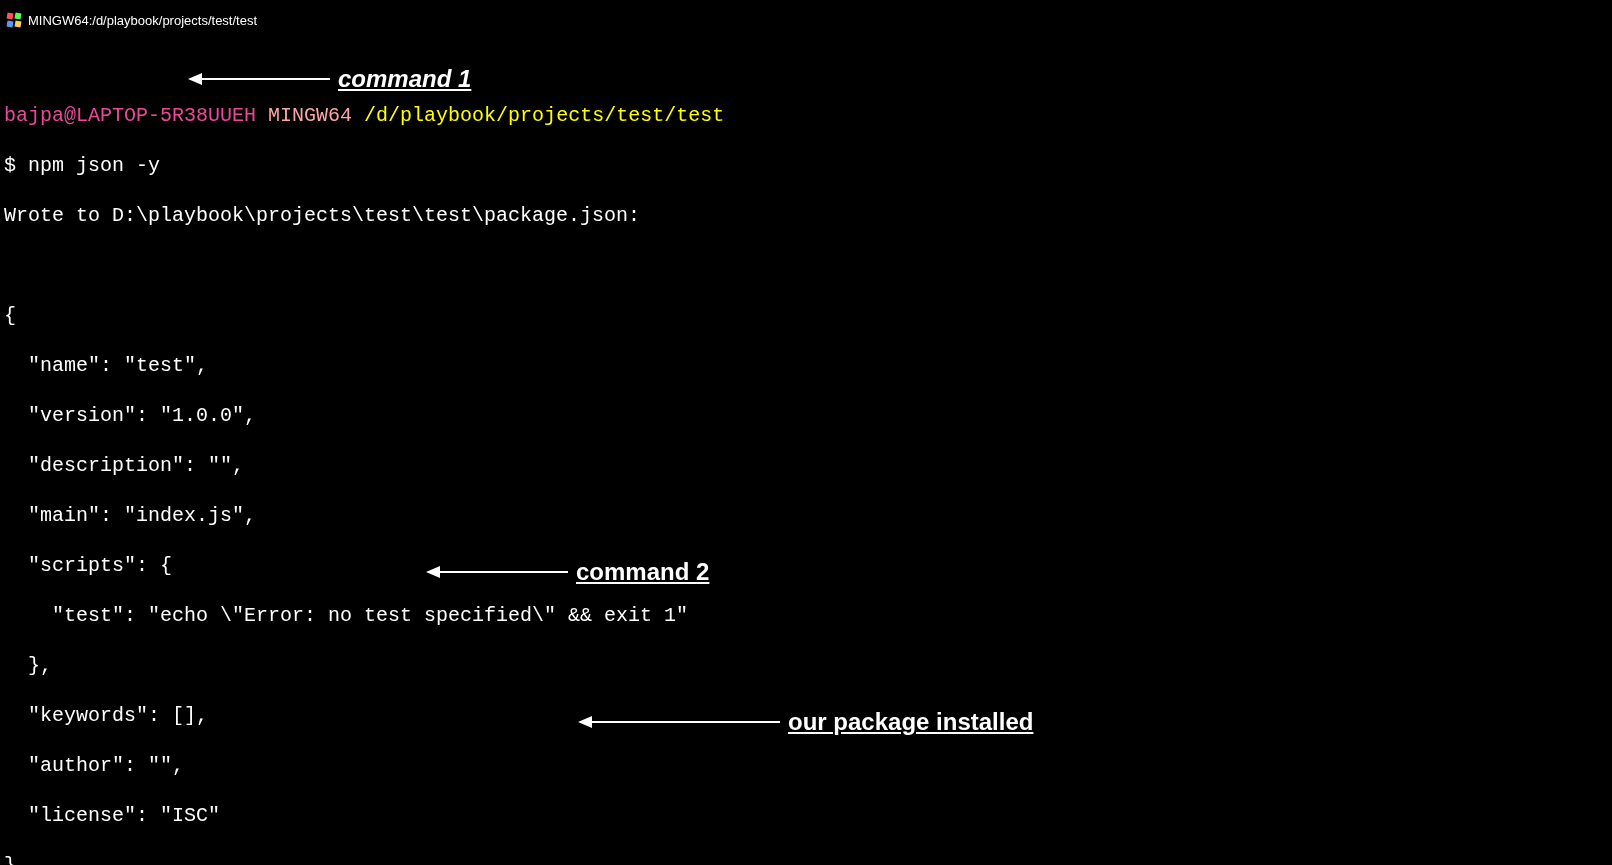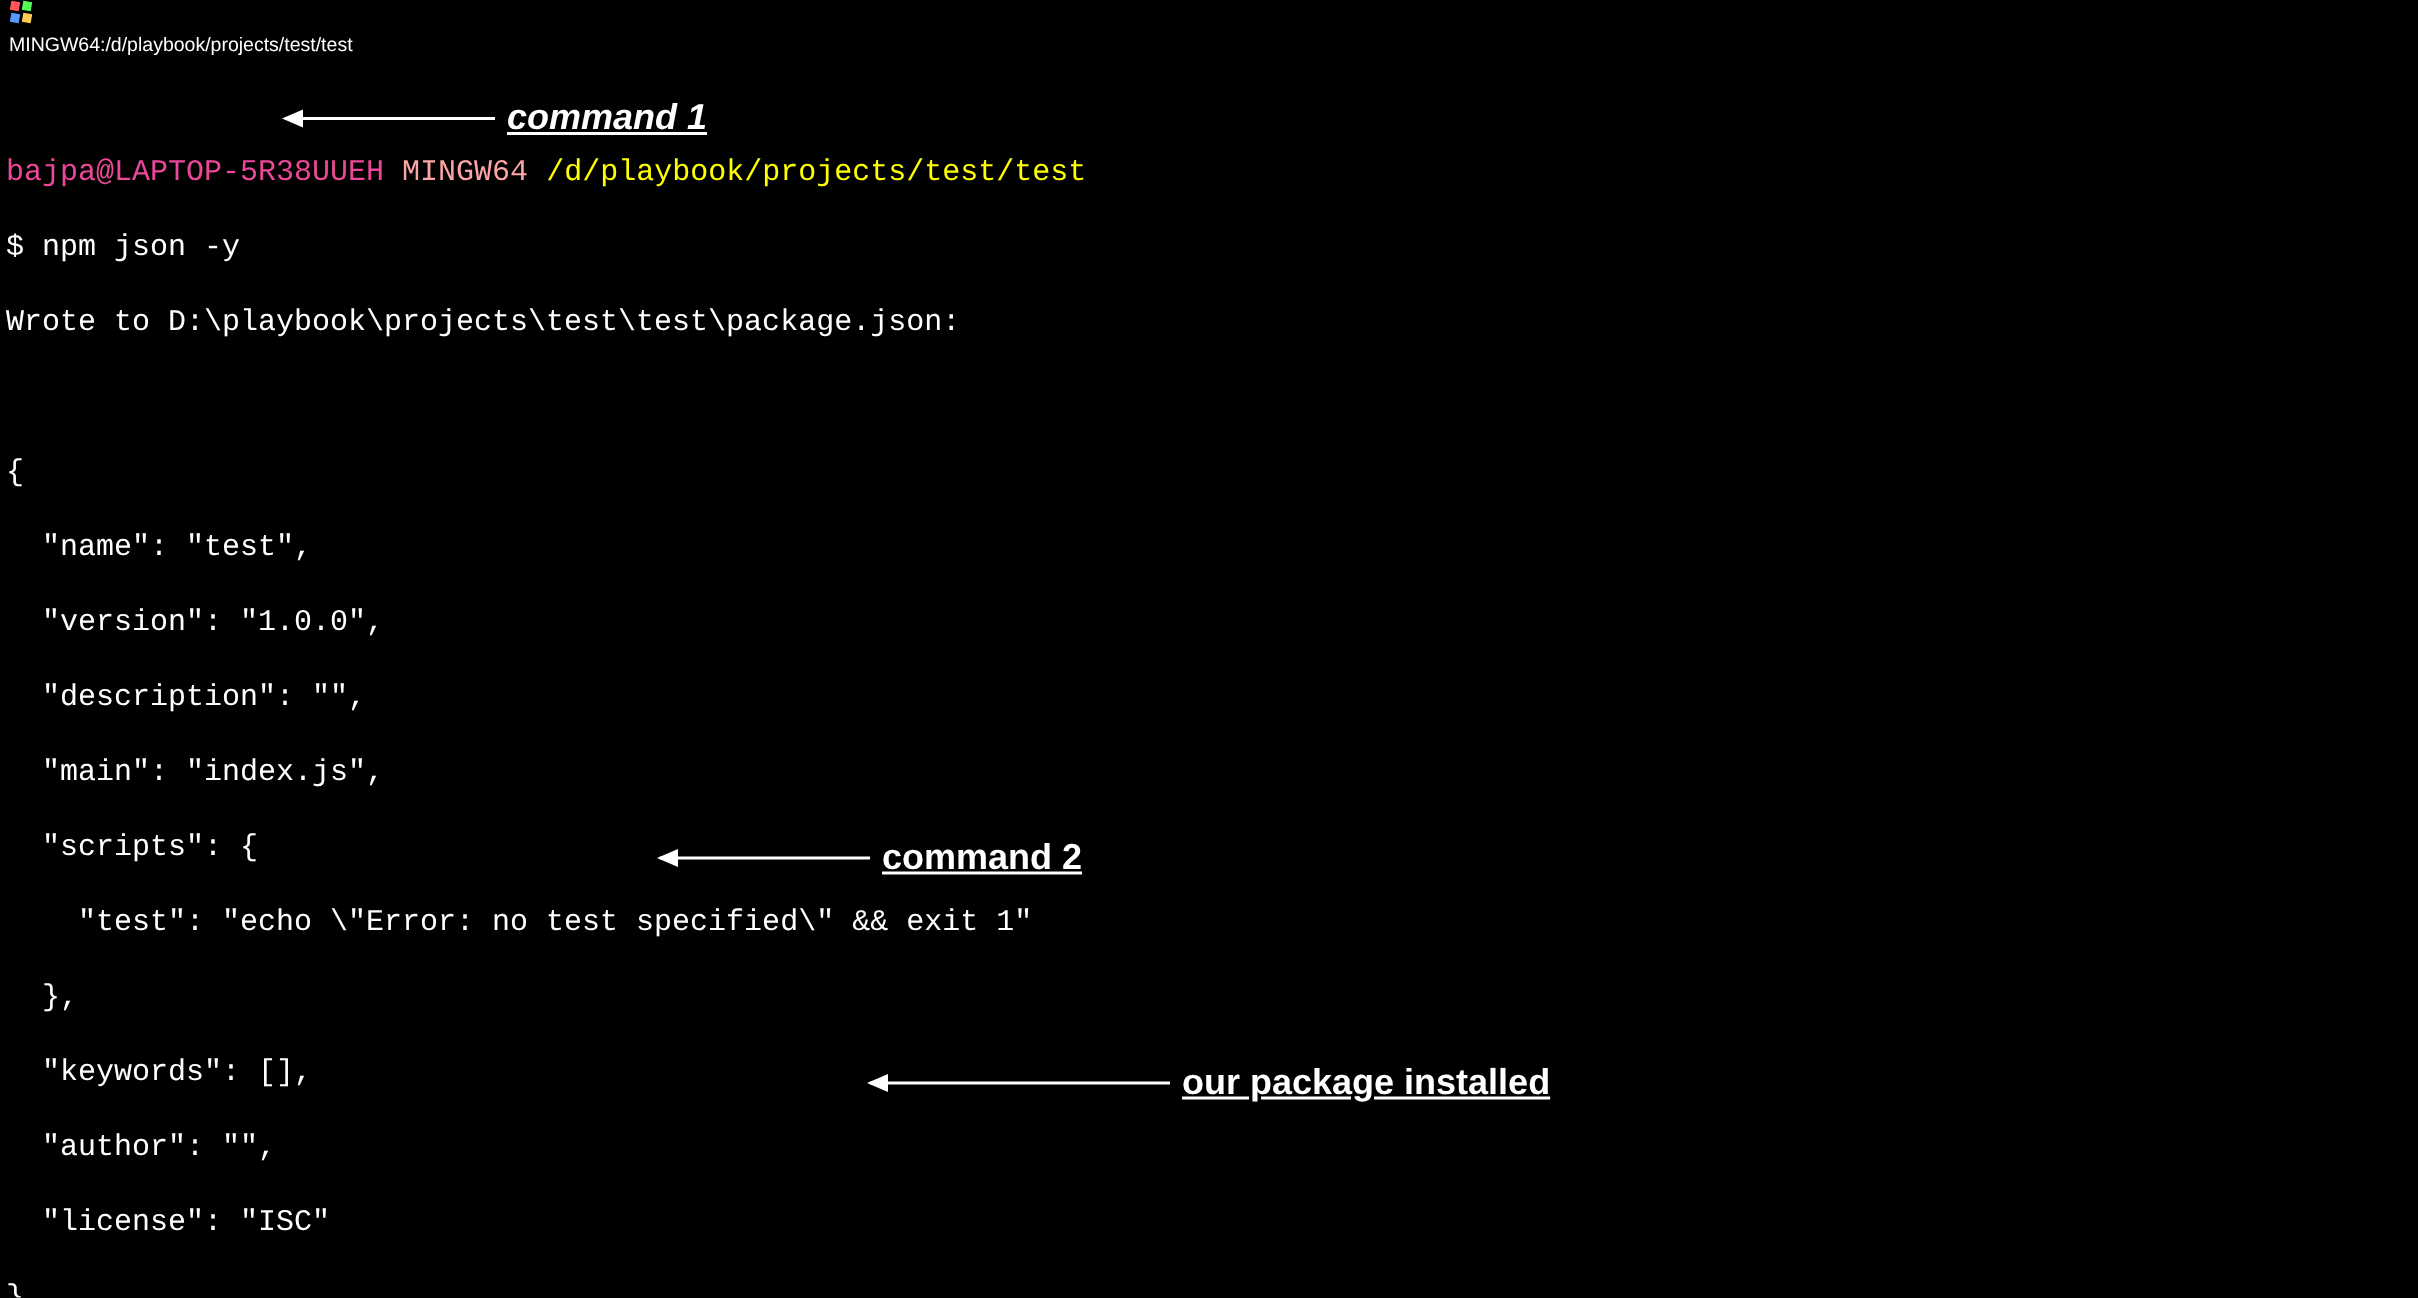--- a/index.html
+++ b/index.html
@@ -12,25 +12,24 @@
       width: 1612px;
       height: 865px;
       overflow: hidden;
       font-family: "Consolas", "Courier New", monospace;
       color: #ffffff;
       position: relative;
     }
     .titlebar {
       height: 28px;
       display: flex;
-      align-items: flex-start;
+      align-items: flex-end;
       padding-left: 6px;
       gap: 6px;
       background: #000000;
-      flex-direction: column;
     }
     .titlebar-icon {
       width: 16px;
       height: 16px;
       display: inline-block;
       position: relative;
     }
     .titlebar-icon svg {
       width: 16px;
       height: 16px;
@@ -78,21 +77,21 @@
       width: 0;
       height: 0;
       border-top: 6px solid transparent;
       border-bottom: 6px solid transparent;
       border-right: 14px solid #ffffff;
     }
     .arrow.long {
       width: 200px;
     }
     #anno1 { top: 65px; left: 190px; font-style: italic; }
-    #anno2 { top: 558px; left: 440px; }
+    #anno2 { top: 558px; left: 428px; }
     #anno3 { top: 708px; left: 580px; }
     .blank-line { height: 25px; }
   </style>
 </head>
 <body>
 
 <div class="titlebar">
   <span class="titlebar-icon">
     <svg viewBox="0 0 16 16">
       <rect x="1" y="1" width="6" height="6" fill="#ff5555" transform="rotate(10 4 4)"></rect>

